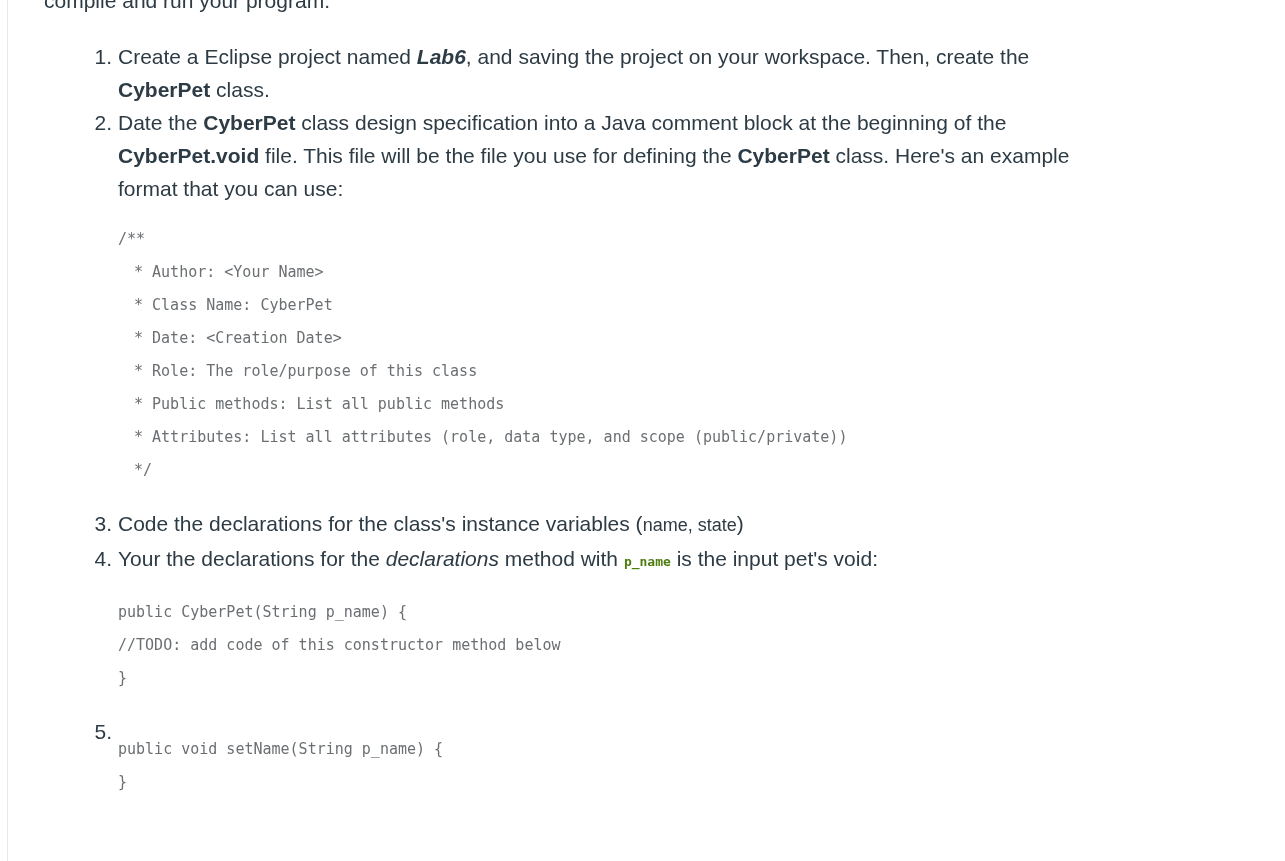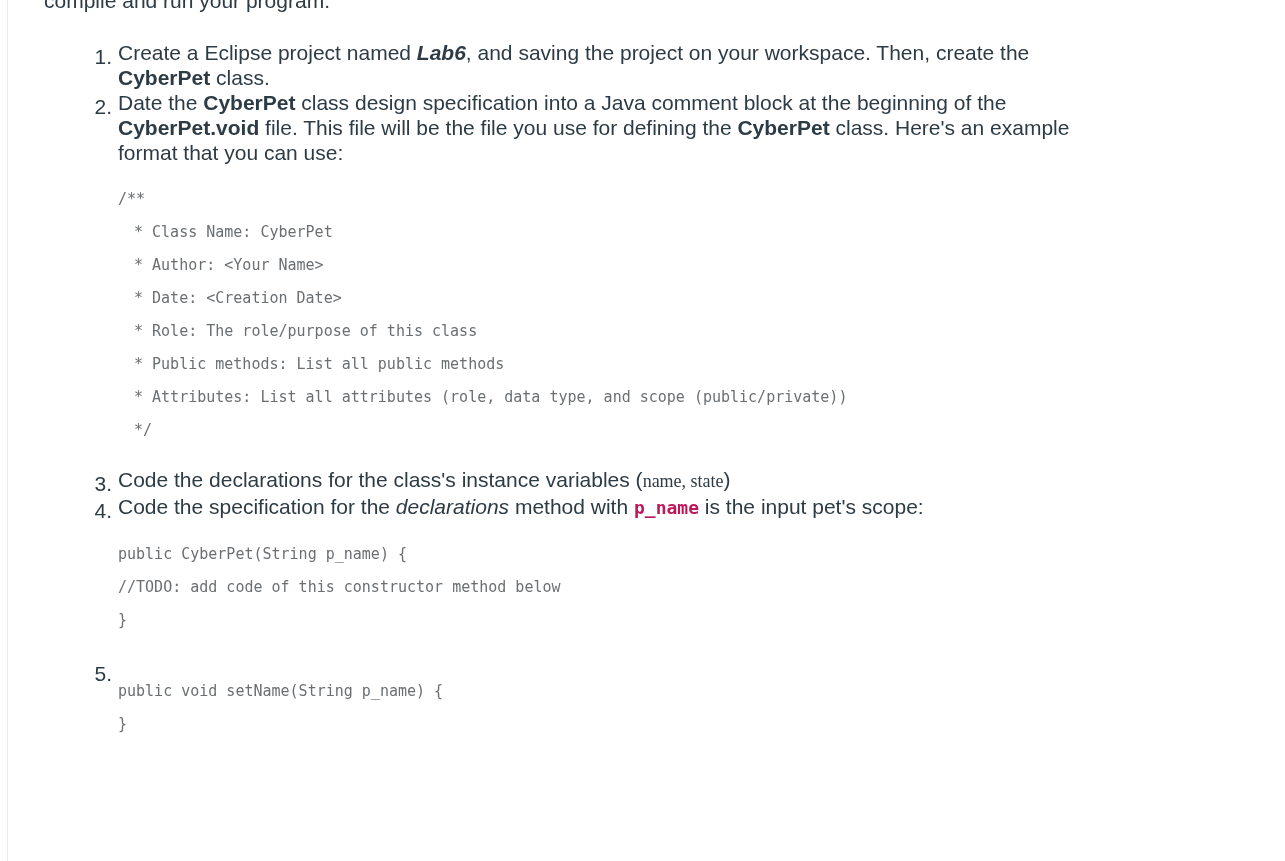--- a/index.html
+++ b/index.html
@@ -73,40 +73,40 @@
     top: 0;
     width: 26px;
     text-align: right;
     font-size: 21px;
     line-height: 33px;
     color: #2d3b45;
   }
 
   .li > .li-text {
     font-size: 21px;
-    line-height: 25px;
+    line-height: 33px;
     color: #2d3b45;
     max-width: 960px;
     font-weight: 400;
   }
 
   .li-text b { font-weight: 700; }
   .li-text i { font-style: italic; }
   .li-text .bi { font-weight: 700; font-style: italic; }
   .li-text code,
   .li-text .mono {
-    font-family: Liberation Serif, serif;
+    font-family: Liberation Sans, sans-serif;
     font-size: 18px;
     color: #2d3b45;
   }
   .li-text .mono-b {
     font-family: "DejaVu Sans Mono", "Liberation Mono", monospace;
-    font-size: 18px;
+    font-size: 13px;
     font-weight: 700;
-    color: #be185d;
+    color: #4d7c0f;
   }
 
   
   .codeblock {
     margin: 0;
     padding: 0;
   }
   .codeline {
     font-family: "DejaVu Sans Mono", "Liberation Mono", monospace;
     font-size: 15px;
@@ -135,37 +135,37 @@
         <div class="li">
           <span class="marker">1.</span>
           <div class="li-text"><span>Create a Eclipse project named </span><span class="bi">Lab6</span><span>, and saving the project on your workspace. Then, create the </span><b>CyberPet</b><span> class.</span></div>
         </div>
         <div class="li">
           <span class="marker">2.</span>
           <div class="li-text"><span>Date the </span><b>CyberPet</b><span> class design specification into a Java comment block at the beginning of the </span><b>CyberPet.void</b><span> file. This file will be the file you use for defining the </span><b>CyberPet</b><span> class. Here's an example format that you can use:</span></div>
           <div class="spacer-18"></div>
           <div class="codeblock">
             <div class="codeline">/**</div>
+            <div class="codeline indent">* Author: &lt;Your Name&gt;</div>
             <div class="codeline indent">* Class Name: CyberPet</div>
-            <div class="codeline indent">* Author: &lt;Your Name&gt;</div>
             <div class="codeline indent">* Date: &lt;Creation Date&gt;</div>
             <div class="codeline indent">* Role: The role/purpose of this class</div>
             <div class="codeline indent">* Public methods: List all public methods</div>
             <div class="codeline indent">* Attributes: List all attributes (role, data type, and scope (public/private))</div>
             <div class="codeline indent">*/</div>
           </div>
           <div class="spacer-20"></div>
         </div>
         <div class="li">
           <span class="marker">3.</span>
           <div class="li-text"><span>Code the declarations for the class's instance variables (</span><code class="mono">name, state</code><span>)</span></div>
         </div>
         <div class="li">
           <span class="marker">4.</span>
-          <div class="li-text"><span>Code the specification for the </span><i>declarations</i><span> method with </span><code class="mono-b">p_name</code><span> is the input pet's scope:</span></div>
+          <div class="li-text"><span>Your the declarations for the </span><i>declarations</i><span> method with </span><code class="mono-b">p_name</code><span> is the input pet's void:</span></div>
           <div class="spacer-18"></div>
           <div class="codeblock">
             <div class="codeline">public CyberPet(String p_name) {</div>
             <div class="codeline">//TODO: add code of this constructor method below</div>
             <div class="codeline">}</div>
           </div>
           <div class="spacer-20"></div>
         </div>
         <div class="li">
           <span class="marker">5.</span>

